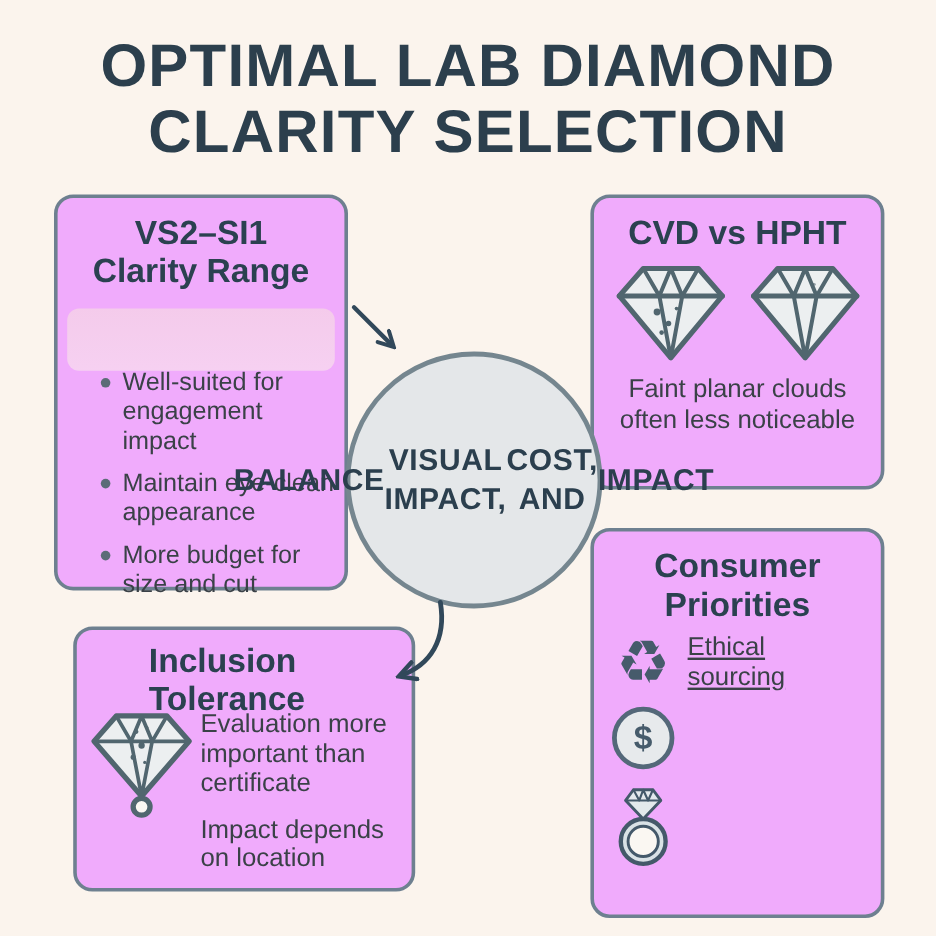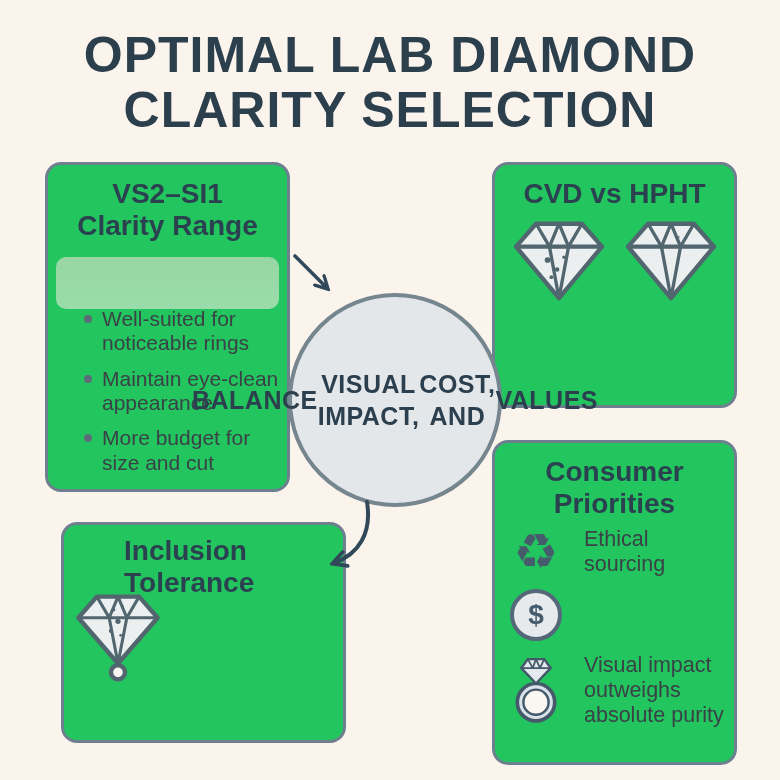--- a/index.html
+++ b/index.html
@@ -9,21 +9,21 @@
     background:#FBF4ED; overflow:hidden;
   }
   
   .main-title {
     position:absolute; top:28px; left:0; width:100%;
     text-align:center; font-weight:800; font-size:50px;
     letter-spacing:1px; line-height:1.1; color:#2C3F4D;
   }
   
   .box {
-    position:absolute; background:#22c55e;
+    position:absolute; background:#f0abfc;
     border:3px solid #6E8090; border-radius:16px;
     box-sizing:border-box; z-index:1; color:#3A4147;
   }
   #box-clarity   { left:45px;  top:162px; width:245px; height:330px; }
   #box-cvd       { left:492px; top:162px; width:245px; height:246px; }
   #box-inclusion { left:45px;  top:522px; width:285px; height:221px;margin-left:16px; }
   #box-consumer  { left:492px; top:440px; width:245px; height:325px; }
 
   .box-title {
     text-align:center; font-weight:700; font-size:28px;
@@ -56,21 +56,21 @@
     color:#2B4150; margin:10px 0 0 60px;
   }
   .inclusion-icon { position:absolute; left:10px; top:66px; }
   .inclusion-body { position:absolute; left:103px; top:66px; width:180px;
     font-size:21.5px; line-height:1.14; }
   .inclusion-point + .inclusion-point { margin-top:14px; }
   
   .consumer-items { margin-top:6px; }
   .consumer-row { display:flex; align-items:center; padding:0 8px 0 12px; margin-bottom:12px; }
   .consumer-icon-cell { width:58px; min-width:58px; display:flex; justify-content:center; align-items:center; }
-  .consumer-label { font-size:21.5px; line-height:1.16; margin-left:19px; }
+  .consumer-label { font-size:21.5px; line-height:1.16; margin-left:8px;text-decoration:underline; }
   .lbl-narrow { width:100px; }
   .lbl-wide { width:152px; }
   .recycle-glyph {
     font-family:"DejaVu Sans", sans-serif; font-size:50px; line-height:1;
     color:#465B6B; font-weight:400;
   }
   .dollar-circle {
     width:44px; height:44px; border-radius:50%;
     border:4px solid #546879; background:#E7EAEC;
     display:flex; align-items:center; justify-content:center;
@@ -101,21 +101,21 @@
 
   <div class="box" id="box-clarity">
     <div class="box-title">
       <div>VS2–SI1</div>
       <div>Clarity Range</div>
     </div>
     <div class="pink-band"></div>
     <div class="bullet-list">
       <div class="bullet-item">
         <span class="bullet-dot"></span>
-        <span>Well-suited for noticeable rings</span>
+        <span>Well-suited for engagement impact</span>
       </div>
       <div class="bullet-item">
         <span class="bullet-dot"></span>
         <span>Maintain eye-clean appearance</span>
       </div>
       <div class="bullet-item">
         <span class="bullet-dot"></span>
         <span>More budget for size and cut</span>
       </div>
     </div>
@@ -143,20 +143,21 @@
       <svg class="icon" width="96" height="84" viewBox="0 0 100 88">
         <g stroke="#51666F" stroke-width="4.5" stroke-linejoin="round" stroke-linecap="round">
           <path d="M26 6 L74 6 L95 30 L50 84 L5 30 Z" fill="#ECEFF0"></path>
           <path d="M5 30 L95 30" fill="none"></path>
           <path d="M26 6 L40 30 L50 6 L60 30 L74 6" fill="none" stroke-width="3.5"></path>
           <path d="M40 30 L50 84 M60 30 L50 84" fill="none" stroke-width="3.5"></path>
         </g>
         <ellipse cx="57" cy="20" rx="2.4" ry="1.3" fill="#51666F" opacity="0.6"></ellipse>
       </svg>
     </div>
+    <div class="cvd-note">Faint planar clouds often less noticeable</div>
   </div>
 
   <div class="box" id="box-inclusion">
     <div class="inclusion-title">
       <div>Inclusion</div>
       <div>Tolerance</div>
     </div>
     <svg class="icon inclusion-icon" width="88" height="94" viewBox="0 0 100 106">
       <g stroke="#51666F" stroke-width="5" stroke-linejoin="round" stroke-linecap="round">
         <path d="M26 6 L74 6 L95 30 L50 82 L5 30 Z" fill="#ECEFF0"></path>
@@ -166,20 +167,24 @@
         <circle cx="50" cy="92" r="8" fill="#FAF7F2"></circle>
       </g>
       <g fill="#51666F">
         <circle cx="45" cy="21" r="2"></circle>
         <circle cx="55" cy="17" r="1.5"></circle>
         <circle cx="50" cy="34" r="3"></circle>
         <circle cx="42" cy="45" r="2.4"></circle>
         <circle cx="53" cy="50" r="1.5"></circle>
       </g>
     </svg>
+    <div class="inclusion-body">
+      <div class="inclusion-point">Evaluation more important than certificate</div>
+      <div class="inclusion-point">Impact depends on location</div>
+    </div>
   </div>
 
   <div class="box" id="box-consumer">
     <div class="box-title">
       <div>Consumer</div>
       <div>Priorities</div>
     </div>
     <div class="consumer-items">
       <div class="consumer-row">
         <div class="consumer-icon-cell">
@@ -199,30 +204,29 @@
           <svg class="icon" width="52" height="72" viewBox="0 0 64 84">
             <circle cx="32" cy="57" r="23" fill="#D9E2E6" stroke="#44596A" stroke-width="4.5"></circle>
             <circle cx="32" cy="57" r="15.5" fill="#FAF7F2" stroke="#44596A" stroke-width="3"></circle>
             <g stroke="#44596A" stroke-width="3" stroke-linejoin="round" stroke-linecap="round">
               <path d="M22 4 L42 4 L50 15 L32 34 L14 15 Z" fill="#E3E9EC"></path>
               <path d="M14 15 L50 15" fill="none" stroke-width="2.2"></path>
               <path d="M22 4 L28 15 L32 4 L37 15 L42 4" fill="none" stroke-width="2.2"></path>
             </g>
           </svg>
         </div>
-        <div class="consumer-label lbl-wide">Visual impact outweighs absolute purity</div>
       </div>
     </div>
   </div>
 
   <div class="center-circle">
     <div>BALANCE</div>
     <div>VISUAL IMPACT,</div>
     <div>COST, AND</div>
-    <div>VALUES</div>
+    <div>IMPACT</div>
   </div>
 
   <svg id="arrow-layer" width="780" height="780" viewBox="0 0 780 780">
     <defs>
       <marker id="ah" viewBox="0 0 10 10" refX="7.5" refY="5" markerWidth="4.6" markerHeight="4.6" orient="auto-start-reverse">
         <path d="M 1 1 L 8.5 5 L 1 9" fill="none" stroke="#31485A" stroke-width="2" stroke-linecap="round"></path>
       </marker>
     </defs>
     <line x1="295" y1="256" x2="327" y2="288" stroke="#31485A" stroke-width="3.6" stroke-linecap="round" marker-end="url(#ah)"></line>
     <path d="M 367 502 C 372 533 359 554 334 563" fill="none" stroke="#31485A" stroke-width="4" stroke-linecap="round" marker-end="url(#ah)"></path>

